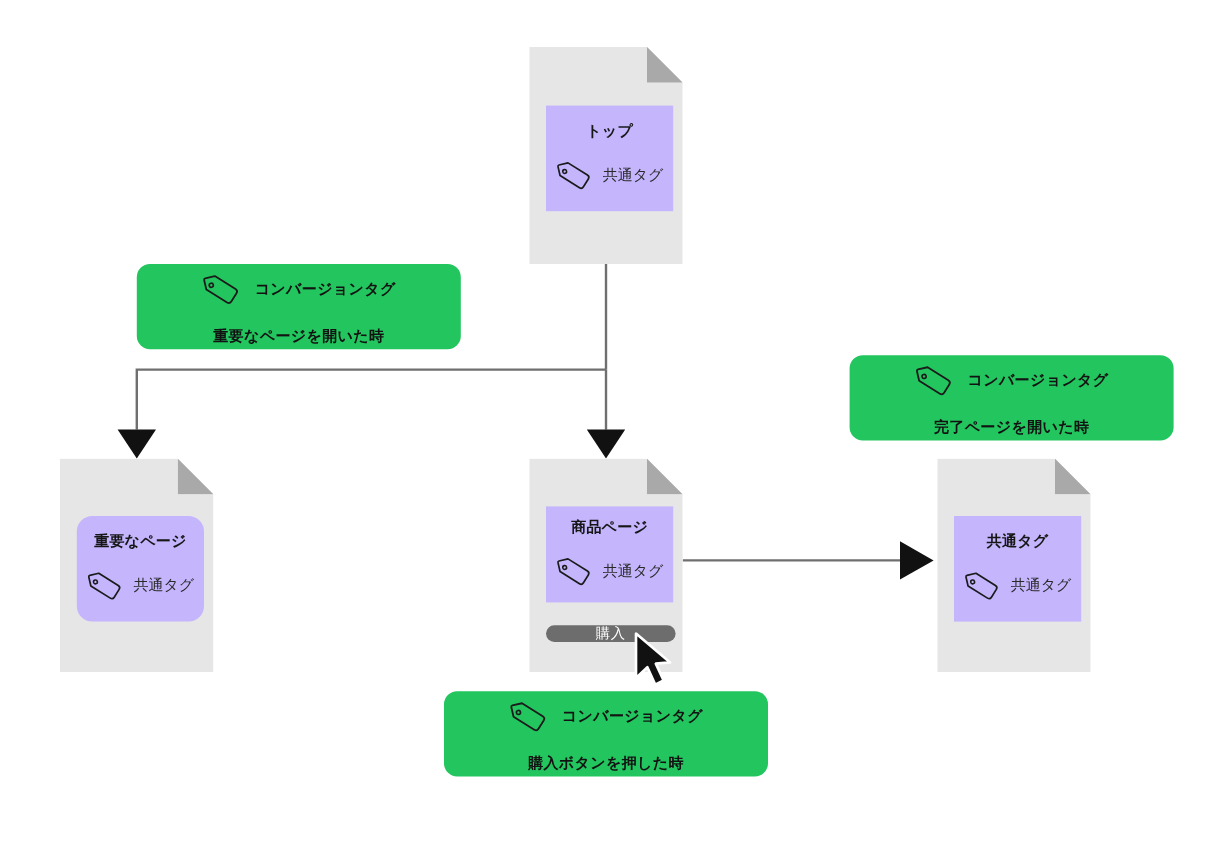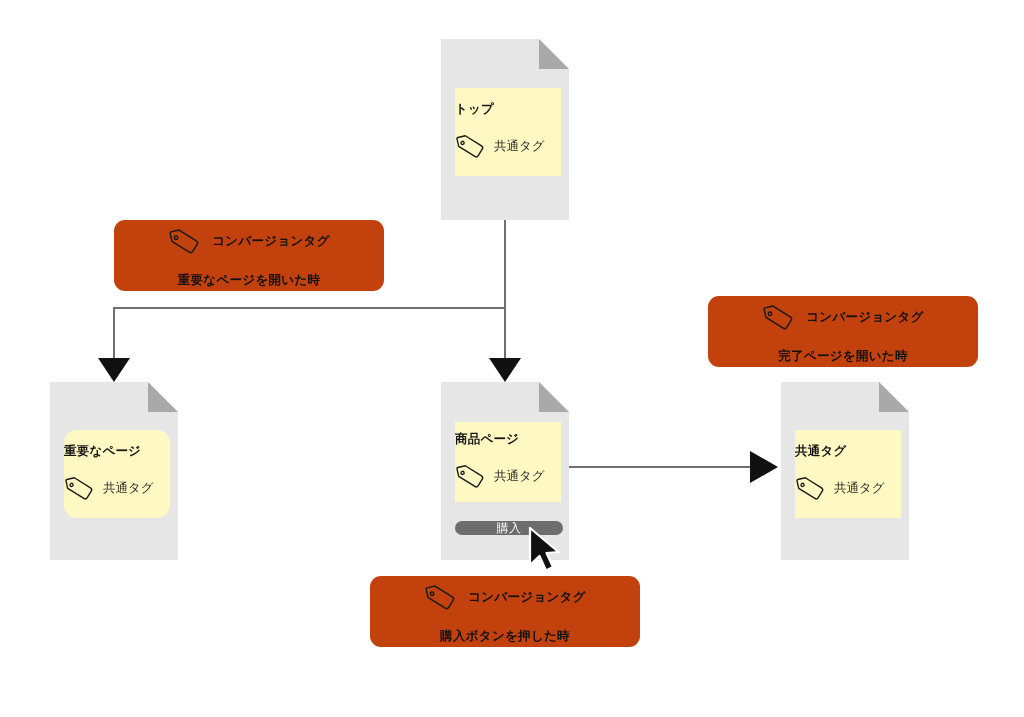--- a/index.html
+++ b/index.html
@@ -50,23 +50,24 @@
     position: absolute;
     top: 0;
     right: 0;
     width: 30px;
     height: 30px;
     background: #a9a9a9;
     clip-path: polygon(0 0, 100% 100%, 0 100%);
   }
   .page-inner {
     position: absolute;
-    background: #fef9c3;
+    background: #c4b5fd;
     display: flex;
     flex-direction: column;
+    align-items: center;
     justify-content: center;
   }
   .page-title {
     font-size: 12.5px;
     font-weight: bold;
     letter-spacing: .2px;
     color: #161616;
     line-height: 1;
     margin-bottom: 16px;
     white-space: nowrap;
@@ -110,21 +111,21 @@
   .cursor {
     position: absolute;
     z-index: 4;
     width: 40px;
     height: 50px;
   }
 
   
   .callout {
     position: absolute;
-    background: #c2410c;
+    background: #22c55e;
     border-radius: 11px;
     z-index: 3;
     display: flex;
     flex-direction: column;
     align-items: center;
     justify-content: center;
   }
   .callout-head {
     display: flex;
     align-items: center;

